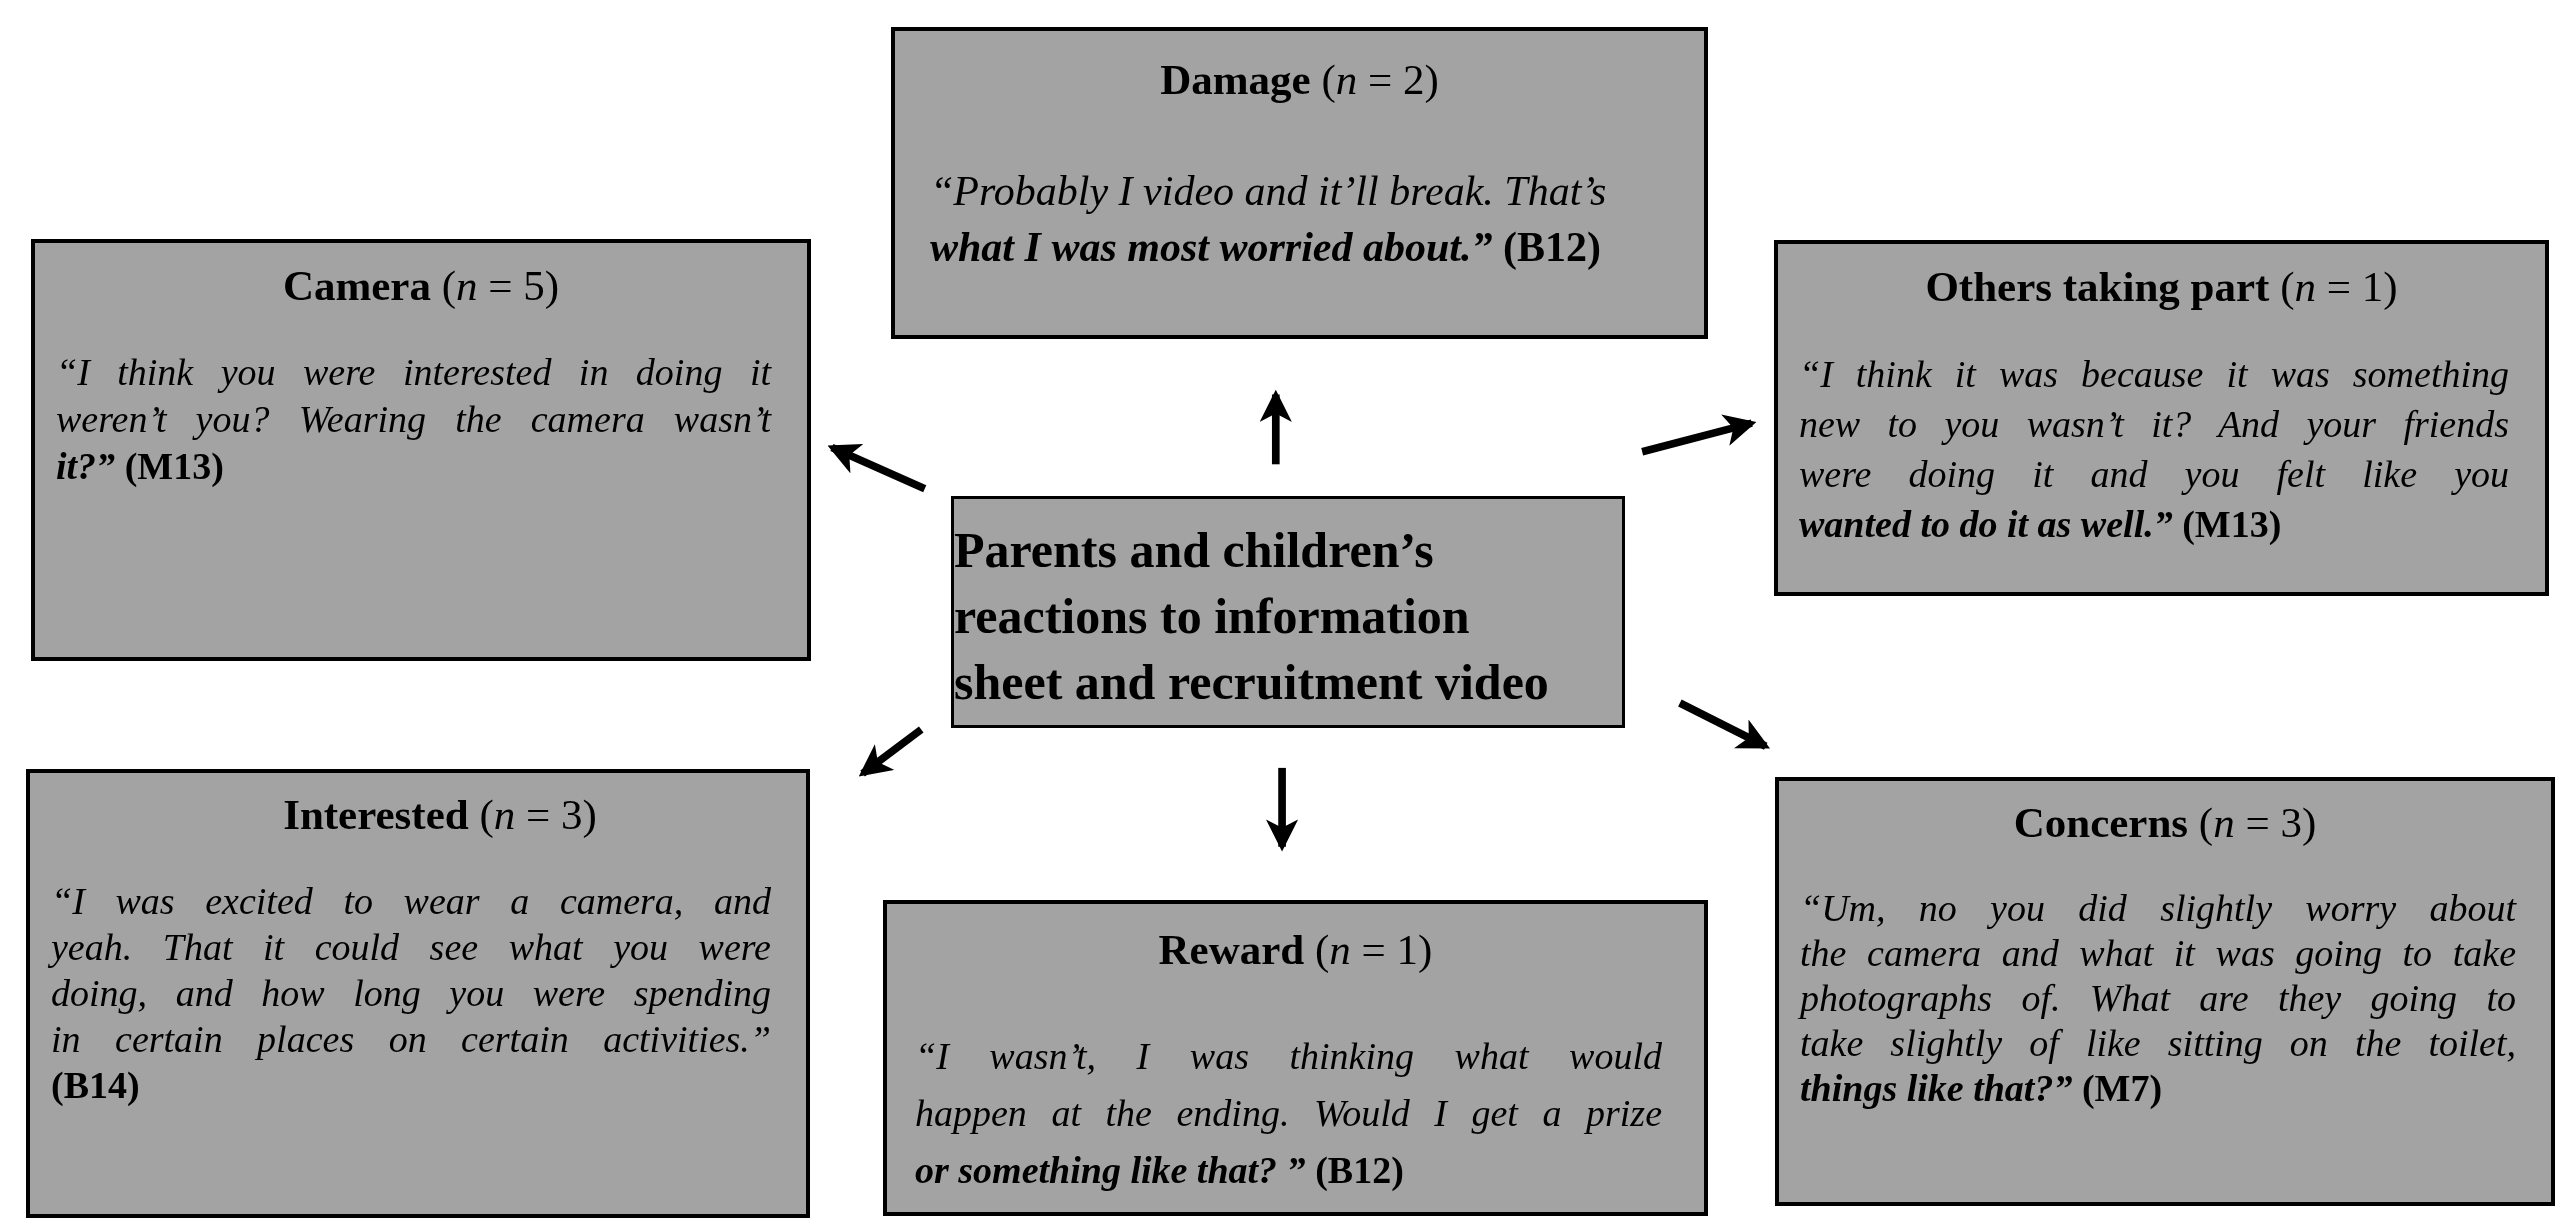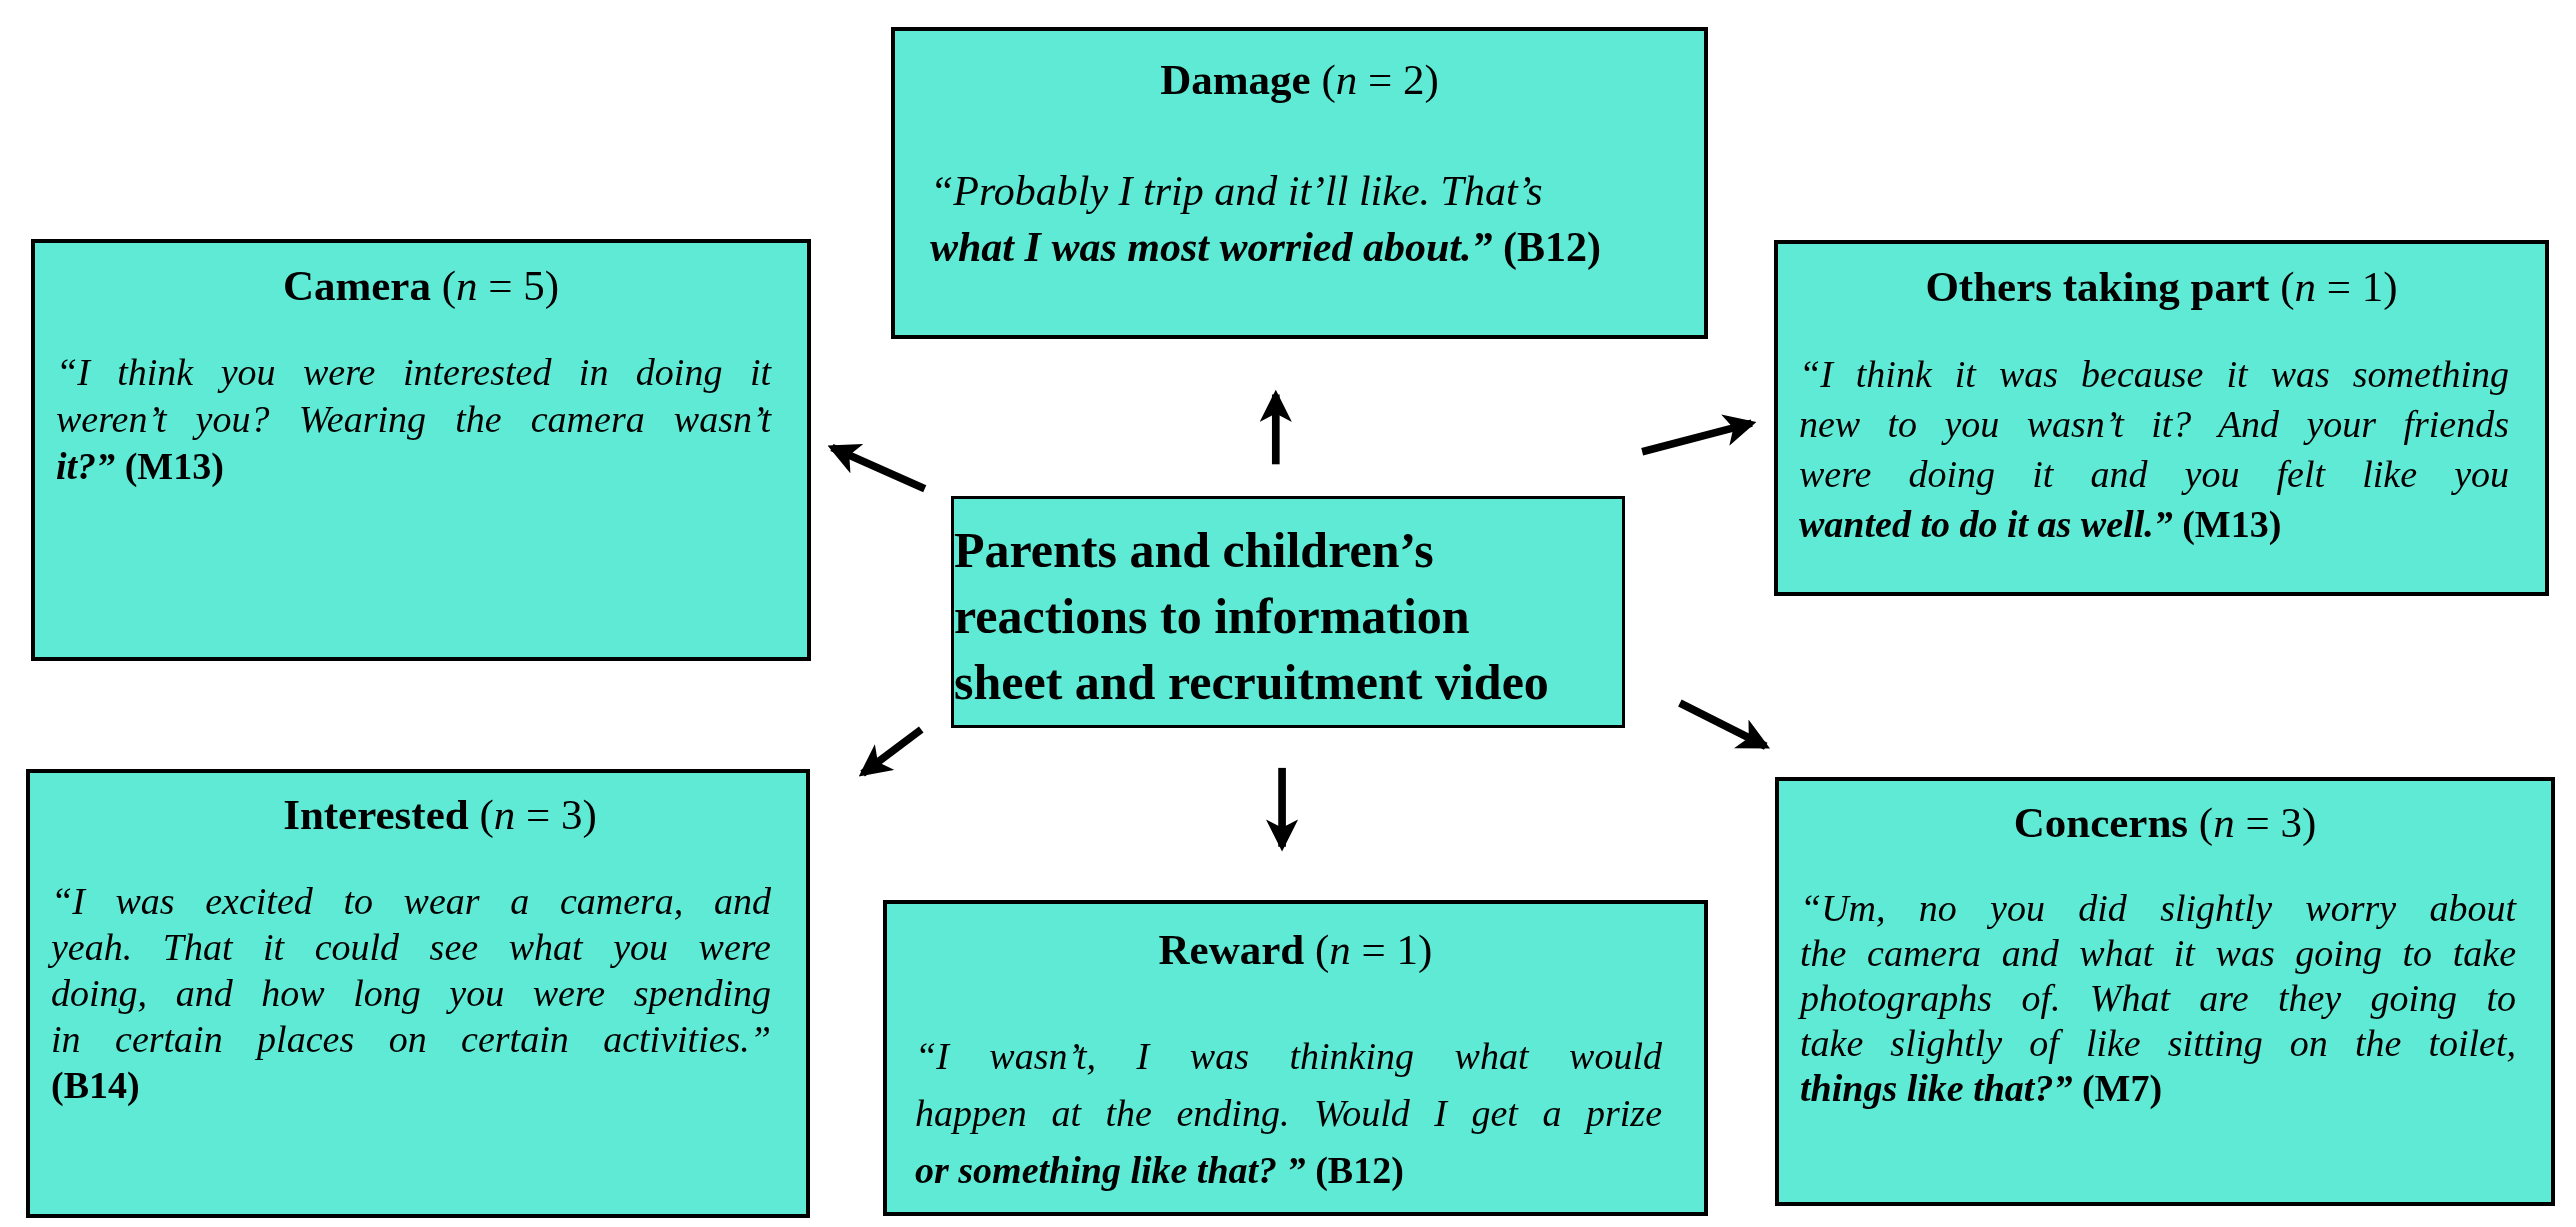--- a/index.html
+++ b/index.html
@@ -7,21 +7,21 @@
     width: 2576px; height: 1228px;
     background: #ffffff;
     position: relative;
     font-family: "Liberation Serif", "DejaVu Serif", serif;
     color: #000000;
     overflow: hidden;
   }
   .box {
     position: absolute;
     border: 4.2px solid #000000;
-    background: #5eead4;
+    background: #a3a3a3;
     box-sizing: border-box;
   }
   
   .btitle { text-align: center; font-size: 43px; line-height: 1.15; white-space: nowrap; }
   .bt { font-weight: bold; }
   .tn { font-weight: normal; }
   .ti { font-style: italic; }
   
   .quote { font-style: italic; }
   .ql { text-align: justify; text-align-last: justify; }
@@ -81,21 +81,21 @@
     <div>reactions to information</div>
     <div>sheet and recruitment video</div>
   </div>
 </div>
 
 <div class="box" id="box-damage">
   <div class="btitle">
     <span class="bt">Damage</span><span class="tn"> (</span><span class="tn ti">n</span><span class="tn"> = 2)</span>
   </div>
   <div class="quote">
-    <div class="ql noj">“Probably I trip and it’ll like. That’s</div>
+    <div class="ql noj">“Probably I video and it’ll break. That’s</div>
     <div class="ql last"><span class="qi">what I was most worried about.”</span><span class="qs"> (B12)</span></div>
   </div>
 </div>
 
 <div class="box" id="box-camera">
   <div class="btitle">
     <span class="bt">Camera</span><span class="tn"> (</span><span class="tn ti">n</span><span class="tn"> = 5)</span>
   </div>
   <div class="quote">
     <div class="ql">“I think you were interested in doing it</div>

